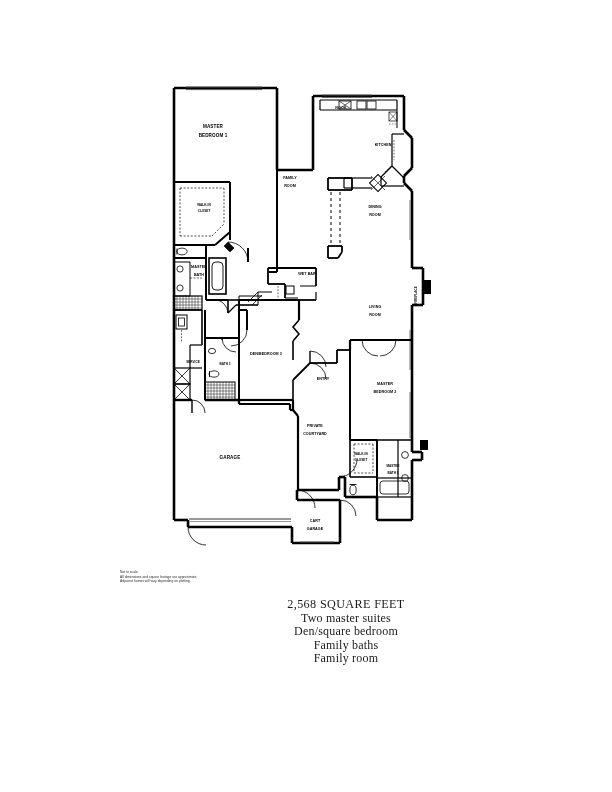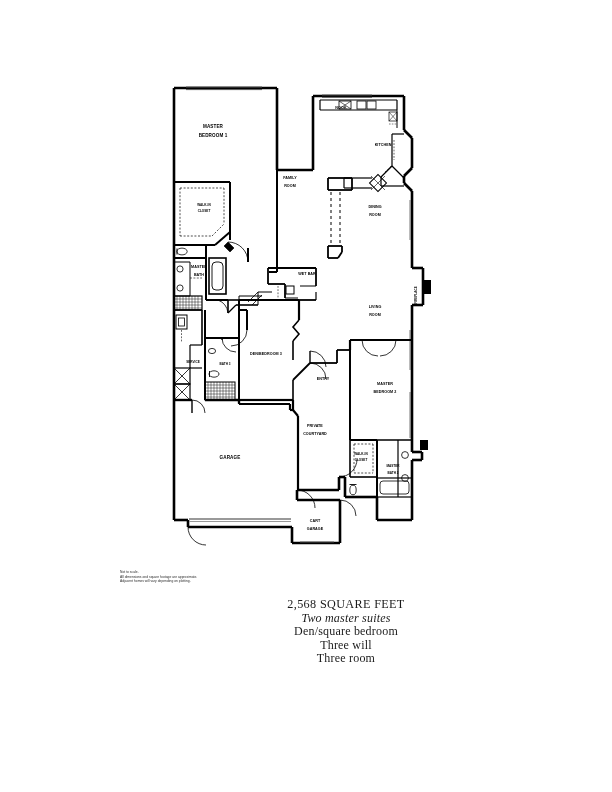--- a/index.html
+++ b/index.html
@@ -60,21 +60,21 @@
     width: 320px;
     text-align: center;
     font-family: "Liberation Serif", serif;
     color: #1a1a1a;
   }
   .caption .cap-line {
     display: block;
     line-height: 13.5px;
   }
   .caption .cap-0 { font-size: 12.2px; letter-spacing: 0.35px; }
-  .caption .cap-1 { font-size: 12.0px; letter-spacing: 0.2px; font-style: italic; }
+  .caption .cap-1 { font-size: 12.0px; letter-spacing: 0.2px; }
   .caption .cap-2 { font-size: 12.0px; letter-spacing: 0.2px; }
   .caption .cap-3 { font-size: 12.0px; letter-spacing: 0.2px; }
   .caption .cap-4 { font-size: 12.0px; letter-spacing: 0.2px; }
 </style>
 </head>
 <body>
 
 <div id="plan-root">
 
   <svg class="floorplan" viewBox="0 0 612 792">
@@ -440,17 +440,17 @@
   <div class="disclaimer">
     <div>Not to scale.</div>
     <div>All dimensions and square footage are approximate.</div>
     <div>Adjacent homes will vary depending on plotting.</div>
   </div>
 
   <div class="caption">
     <span class="cap-line cap-0">2,568 SQUARE FEET</span>
     <span class="cap-line cap-1">Two master suites</span>
     <span class="cap-line cap-2">Den/square bedroom</span>
-    <span class="cap-line cap-3">Three will</span>
-    <span class="cap-line cap-4">Three room</span>
+    <span class="cap-line cap-3">Family baths</span>
+    <span class="cap-line cap-4">Family room</span>
   </div>
 
 </div>
 
 </body></html>

